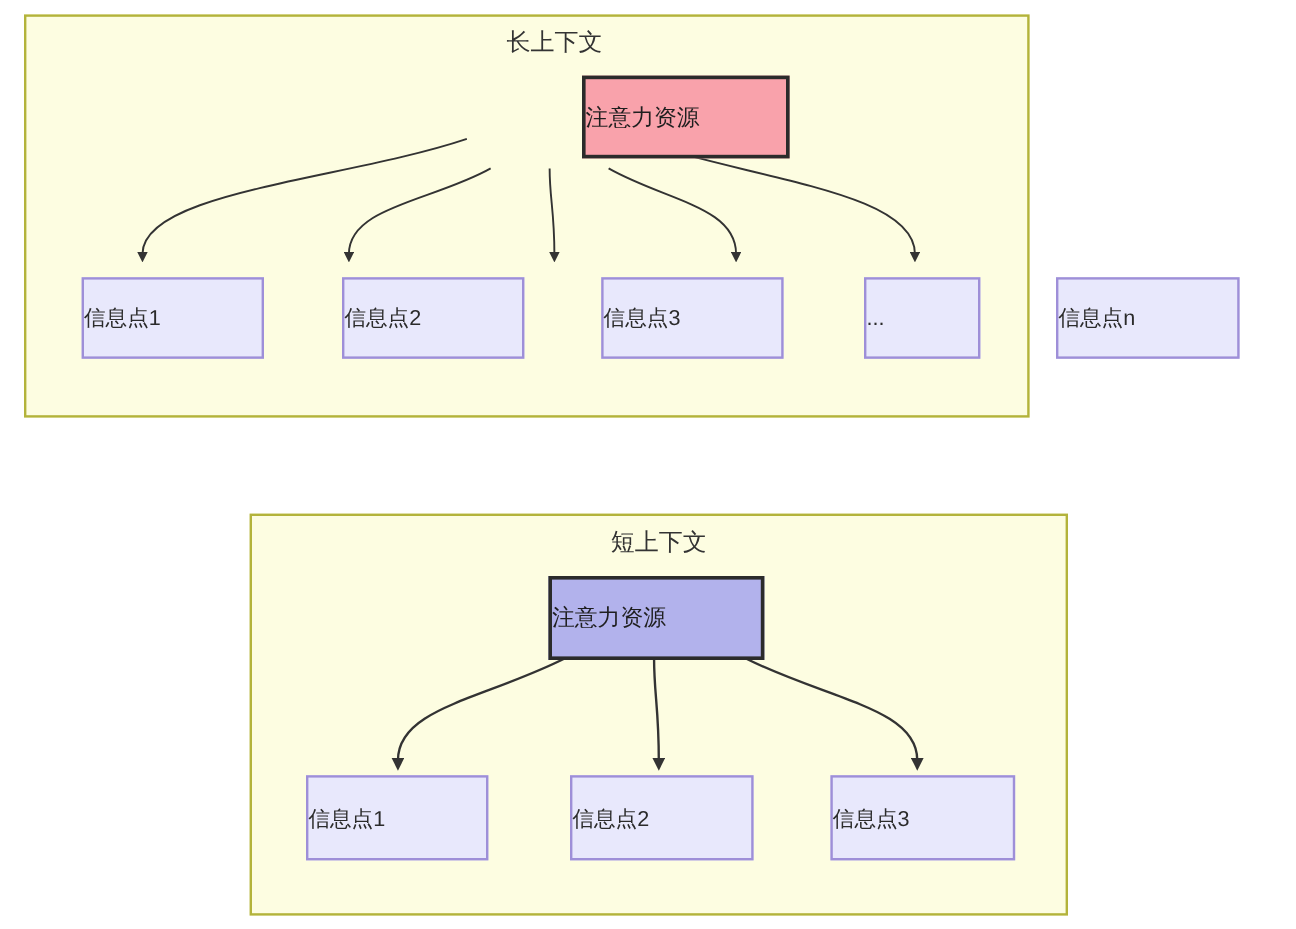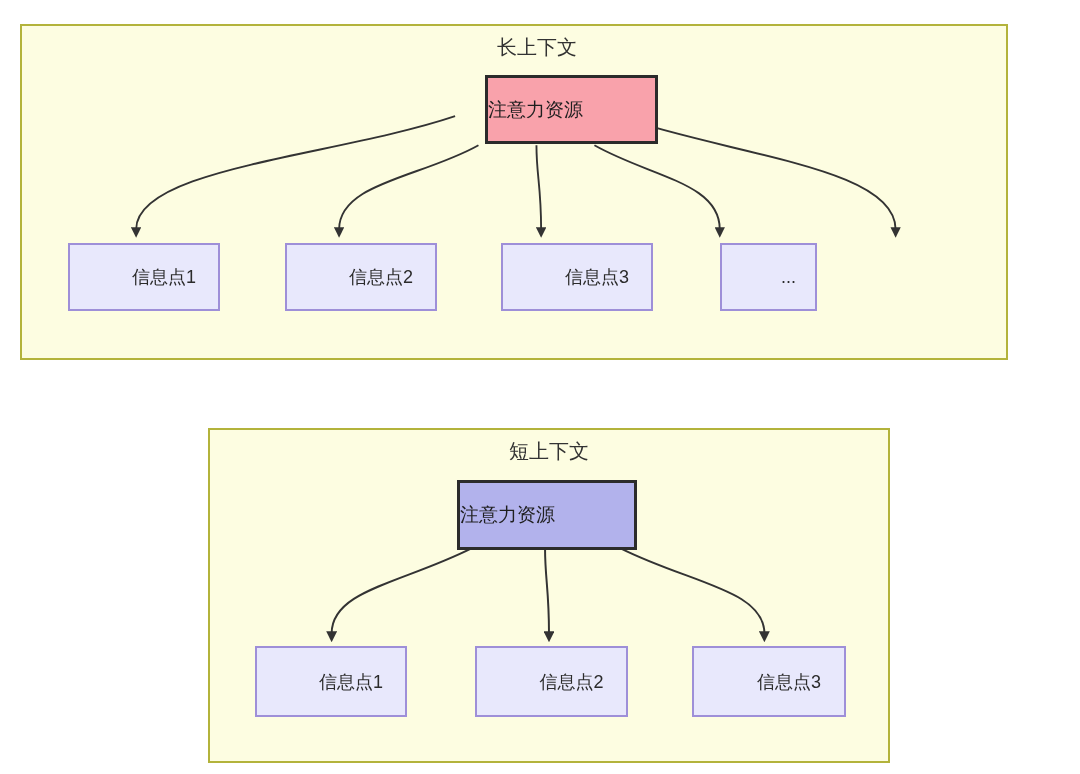--- a/index.html
+++ b/index.html
@@ -18,41 +18,41 @@
   body{
     width:1080px;height:774px;position:relative;overflow:hidden;
     font-family:"Liberation Sans","DejaVu Sans",sans-serif;
     color:var(--text);
   }
   .group{
     position:absolute;
     background:var(--container-bg);
     border:2px solid var(--container-border);
   }
-  .group.long{left:20px;top:24px;width:988px;height:336px;}
+  .group.long{left:20px;top:12px;width:838px;height:336px;}
   .group.short{left:208px;top:428px;width:682px;height:335px;}
   .group-title{
     position:absolute;top:8px;left:0;right:0;
     text-align:center;font-size:20px;color:var(--text);
   }
   .group.long .group-title{padding-left:46px;}
   .attention{
     position:absolute;
     border:3px solid var(--attention-border);
     display:flex;align-items:center;
     font-size:19px;color:#1f1f1f;
   }
   .group.long .attention{left:463px;top:49px;width:173px;height:69px;background:var(--attention-long-fill);}
   .group.short .attention{left:247px;top:50px;width:180px;height:70px;background:var(--attention-short-fill);}
   .node{
     position:absolute;
     background:var(--node-fill);
     border:2px solid var(--node-border);
-    display:flex;align-items:center;justify-content:center;
-    font-size:18px;color:#2b2b2b;padding-left:40px;
+    display:flex;align-items:center;justify-content:flex-start;
+    font-size:18px;color:#2b2b2b;
   }
   .group.long .node{top:217px;height:68px;}
   .group.short .node{top:216px;height:71px;}
   .long .n1{left:46px;width:152px;}
   .long .n2{left:263px;width:152px;}
   .long .n3{left:479px;width:152px;}
   .long .n4{left:698px;width:97px;}
   .long .n5{left:858px;width:153px;}
   .short .n1{left:45px;width:152px;}
   .short .n2{left:265px;width:153px;}
@@ -91,20 +91,23 @@
     </div>
     <div class="node n2">
       <span>信息点2</span>
     </div>
     <div class="node n3">
       <span>信息点3</span>
     </div>
     <div class="node n4">
       <span>...</span>
     </div>
+    <div class="node n5">
+      <span>信息点n</span>
+    </div>
   </section>
 
   <section class="group short">
     <div class="group-title">短上下文</div>
 
     <svg class="arrows" viewBox="0 0 682 335" aria-hidden="true">
       <defs>
         <marker id="ah-short" viewBox="0 0 10 10" refX="2" refY="5" markerWidth="11" markerHeight="11" orient="auto" markerUnits="userSpaceOnUse">
           <path class="head" d="M0,0 L10,5 L0,10 z"></path>
         </marker>

